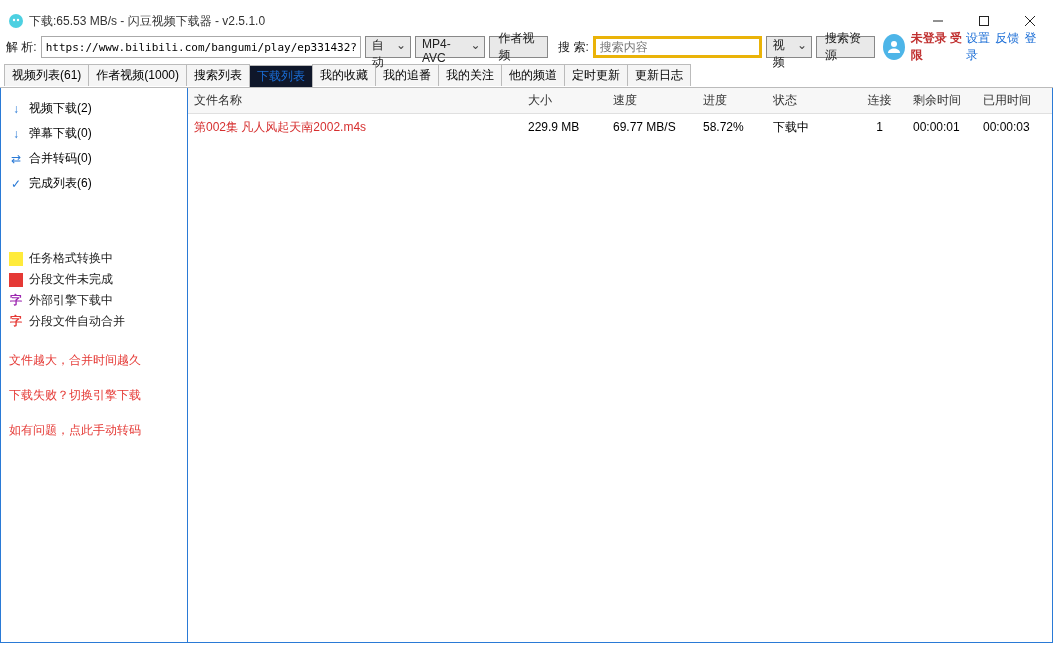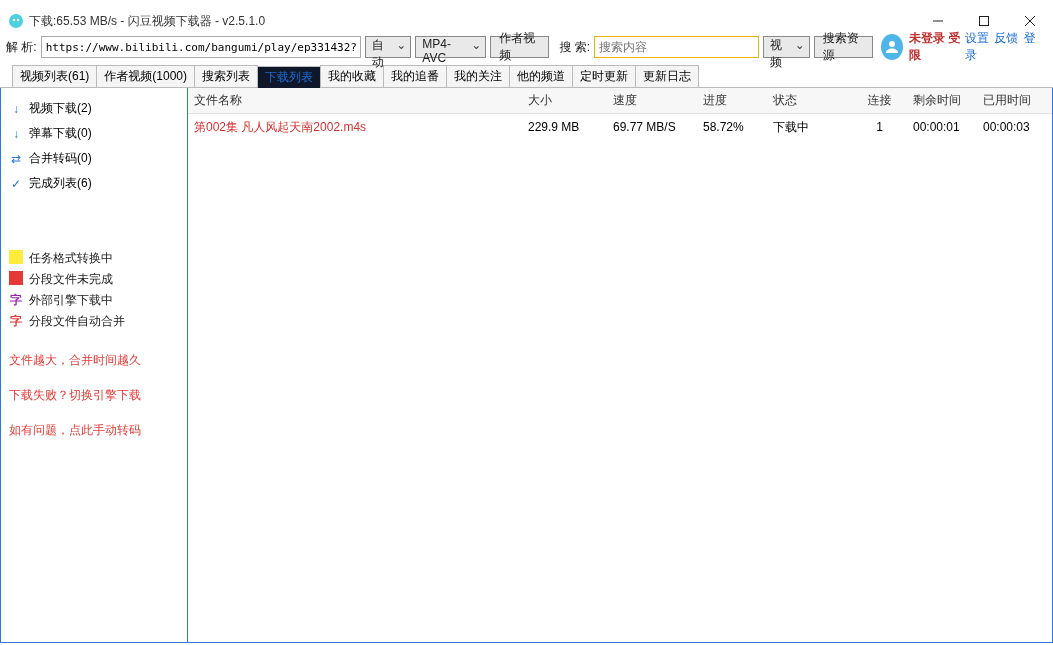--- a/index.html
+++ b/index.html
@@ -9,40 +9,40 @@
 .titlebar .title { color: #333; flex: 1; }
 .win-controls { display: flex; }
 .win-btn { width: 46px; height: 30px; display: flex; align-items: center; justify-content: center; cursor: pointer; }
 
 .toolbar { height: 34px; display: flex; align-items: center; padding: 2px 6px; gap: 4px; background: #fff; }
 .label { color: #222; white-space: nowrap; }
 .url-input { flex: 0 0 320px; height: 22px; border: 1px solid #aaa; padding: 0 4px; font-family: Consolas, monospace; font-size: 11px; color: #000; }
 .select { height: 22px; border: 1px solid #888; background: #e9e9e9; padding: 0 18px 0 6px; position: relative; cursor: pointer; color: #222; }
 .select::after { content: "⌄"; position: absolute; right: 4px; top: 1px; font-size: 12px; color: #444; }
 .btn { height: 22px; border: 1px solid #888; background: #e9e9e9; padding: 0 8px; cursor: pointer; color: #222; display: flex; align-items: center; }
-.search-input { flex: 0 0 130px; height: 22px; border: 1px solid #eab308; padding: 0 4px; color: #be185d; }
+.search-input { flex: 0 0 130px; height: 22px; border: 3px solid #eab308; padding: 0 4px; color: #be185d; }
 .spacer { flex: 1; }
 
 .user-area { display: flex; align-items: center; gap: 6px; padding-right: 10px; }
 .avatar { width: 26px; height: 26px; border-radius: 50%; background: #4db5e8; display: flex; align-items: center; justify-content: center; }
 .user-text { display: flex; flex-direction: row; gap: 2px; }
 .user-line1 { color: #c03030; font-weight: bold; }
 .user-links { color: #1a6dd6; }
 .user-links span { cursor: pointer; margin-right: 2px; }
 
-.tabs { height: 24px; display: flex; align-items: center; padding: 0 12px; gap: 0; border-bottom: 1px solid #bbb; }
+.tabs { height: 24px; display: flex; align-items: flex-start; padding: 0 4px; gap: 0; border-bottom: 1px solid #bbb; }
 .tab { height: 22px; border: 1px solid #bbb; border-bottom: none; padding: 0 7px; background: #f5f5f5; cursor: pointer; display: flex; align-items: center; margin-right: -1px; }
 .tab.active { background: #0f172a; color: #1a6dd6; position: relative; top: 1px; }
 
 .body { display: flex; height: calc(645px - 30px - 34px - 24px - 2px); border-top: none; }
 .sidebar { width: 188px; border: 1px solid #2a7ad6; border-top: none; padding: 8px 6px; display: flex; flex-direction: column; gap: 6px; }
 .side-item { display: flex; align-items: center; gap: 6px; padding: 4px 2px; cursor: pointer; }
 .side-icon { width: 14px; display: flex; justify-content: center; }
 .side-gap { height: 40px; }
-.legend-item { display: flex; gap: 6px; padding: 2px; }
+.legend-item { display: flex; align-items: center; gap: 6px; padding: 2px; }
 .swatch { width: 14px; height: 14px; }
 .yw { background: #ffeb3b; }
 .rd { background: #e53935; }
 .legend-text { color: #222; }
 .zi { color: #9c27b0; font-weight: bold; width: 14px; text-align: center; }
 .zir { color: #e53935; font-weight: bold; width: 14px; text-align: center; }
 .tip { color: #e53935; padding: 4px 2px; cursor: pointer; margin-top: 10px; }
 
 .main { flex: 1; border: 1px solid #2a7ad6; border-left: none; border-top: none; display: flex; flex-direction: column; }
 .thead, .trow { display: flex; align-items: center; height: 26px; }

